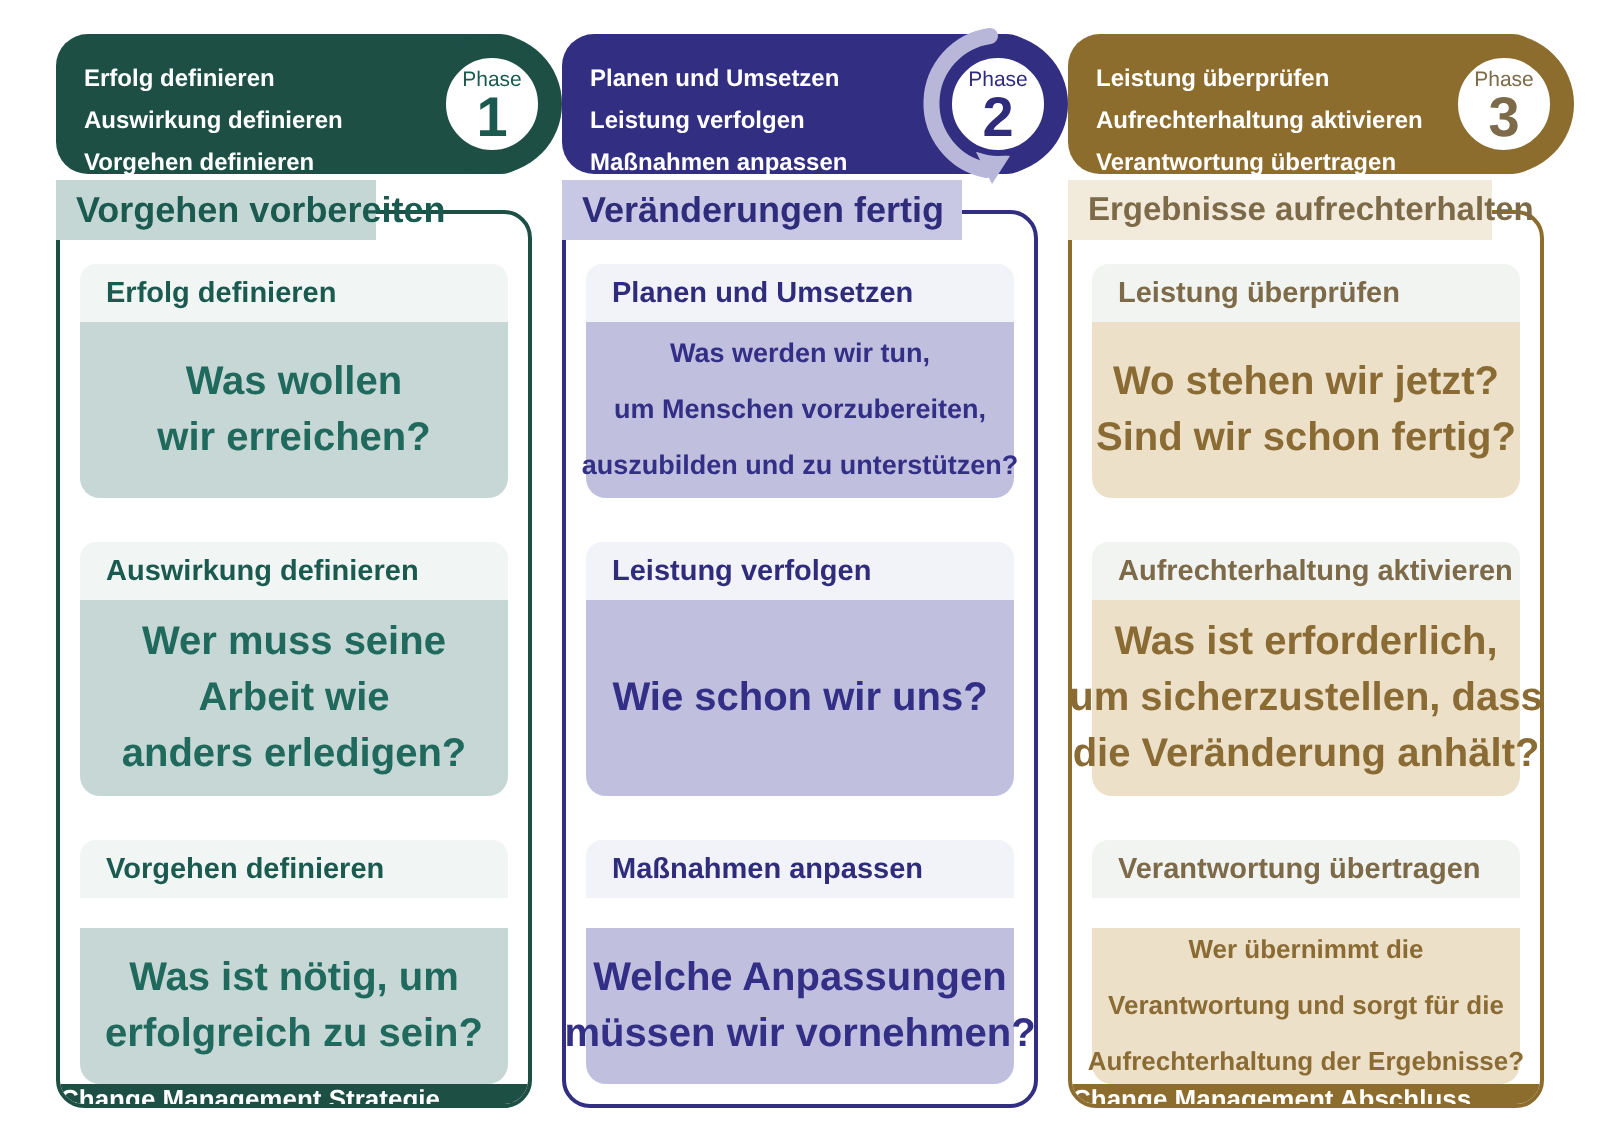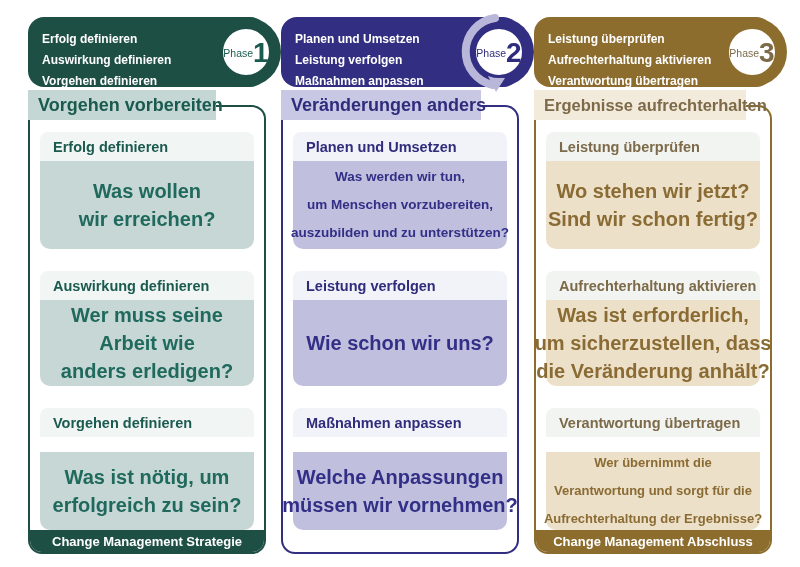--- a/index.html
+++ b/index.html
@@ -4,49 +4,49 @@
 <style>
   * { box-sizing: border-box; }
   body { margin: 0; background: #ffffff; font-family: "Liberation Sans", sans-serif; }
   .canvas { width: 800px; height: 567px; padding: 17px 28px 0; display: flex; justify-content: space-between; }
   .column { width: 238px; display: flex; flex-direction: column; position: relative; }
 
   
   .header { position: relative; background: var(--dark); border-radius: 16px; height: 70px; padding: 12px 58px 0 14px; z-index: 3; }
   .hline { display: block; color: #ffffff; font-size: 12px; font-weight: 700; line-height: 21px; white-space: nowrap; }
   .badge { position: absolute; right: -15px; top: 50%; transform: translateY(-50%); width: 70px; height: 70px; background: var(--dark); border-radius: 50%; display: flex; align-items: center; justify-content: center; }
-  .badge-circle { position: relative; z-index: 2; width: 52px; height: 52px; background: #ffffff; border: 3px solid var(--dark); border-radius: 50%; display: flex; flex-direction: row; align-items: center; justify-content: center; }
+  .badge-circle { position: relative; z-index: 2; width: 52px; height: 52px; background: #ffffff; border: 3px solid var(--dark); border-radius: 50%; display: flex; flex-direction: column; align-items: center; justify-content: center; }
   .phase-word { font-size: 10.5px; line-height: 11px; margin-top: 2px; color: var(--text); }
   .phase-num  { font-size: 28px; line-height: 25px; font-weight: 700; color: var(--text); }
   .swoosh { position: absolute; left: -9px; top: -9px; width: 88px; height: 88px; z-index: 1; }
 
   
   .title-bar { position: relative; z-index: 2; margin-top: 3px; height: 30px; background: var(--title-bg); display: flex; align-items: center; padding-left: 10px; }
   .title-text { font-size: 18px; font-weight: 700; color: var(--text); white-space: nowrap; }
-  .c1 .title-bar { width: 188px; }
+  .c1 .title-bar { width: 160px; }
   .c2 .title-bar { width: 200px; }
   .c3 .title-bar { width: 212px; }
   .c3 .title-text { font-size: 16.5px; }
 
   
   .panel { position: relative; z-index: 1; margin-top: -15px; height: 449px; border: 2px solid var(--dark); border-radius: 14px; background: #ffffff; display: flex; flex-direction: column; overflow: hidden; }
   .sections { padding: 25px 10px 0; display: flex; flex-direction: column; flex: 1 1 auto; }
   .section { margin-bottom: 22px; }
   .section:nth-child(3) { margin-bottom: 0; }
   .sec-header { height: 29px; background: var(--strip-bg); border-radius: 8px 8px 0 0; display: flex; align-items: center; padding-left: 13px; }
   .sec-header span { font-size: 14.5px; font-weight: 700; color: var(--text); white-space: nowrap; }
   .sec-box { background: var(--box-bg); border-radius: 0 0 10px 10px; display: flex; align-items: center; justify-content: center; }
   .section:nth-child(1) .sec-box { height: 88px; }
-  .section:nth-child(2) .sec-box { height: 86px; }
+  .section:nth-child(2) .sec-box { height: 98px; }
   .section:nth-child(3) .sec-box { height: 78px; margin-top: 15px; }
   .q { font-size: 20px; font-weight: 700; color: var(--qtext); text-align: center; line-height: 28px; white-space: pre; }
   .c2 .section:nth-child(1) .q { font-size: 13.5px; }
   .c3 .section:nth-child(3) .q { font-size: 13px; }
 
-  .footer { margin-top: auto; height: 33px; background: var(--dark); display: flex; align-items: center; justify-content: center; }
+  .footer { margin-top: auto; height: 33px; background: var(--dark); display: flex; align-items: center; justify-content: flex-start; }
   .footer span { color: #ffffff; font-size: 13px; font-weight: 700; white-space: nowrap; }
 </style>
 </head>
 <body>
 
 <div class="canvas">
 
   <div class="column c1" style="--dark: #1E4F45; --title-bg: #C4D7D4; --strip-bg: #F1F5F4; --box-bg: #C7D7D5; --text: #1A5A4F; --qtext: #1F695D;">
     <div class="header">
       <div>
@@ -113,21 +113,21 @@
           <path d="M 40 10 A 34 34 0 0 0 38 77" stroke="#B9B7D9" stroke-width="8" fill="none" stroke-linecap="round"></path>
           <path d="M 33 68 L 41 84 L 50 70 Z" fill="#B9B7D9"></path>
         </svg>
         <div class="badge-circle">
           <span class="phase-word">Phase</span>
           <span class="phase-num">2</span>
         </div>
       </div>
     </div>
     <div class="title-bar">
-      <span class="title-text">Veränderungen anders</span>
+      <span class="title-text">Veränderungen fertig</span>
     </div>
     <div class="panel">
       <div class="sections">
         <div class="section">
           <div class="sec-header">
               <span>Planen und Umsetzen</span>
             </div>
           <div class="sec-box">
               <span class="q">Was werden wir tun,
 um Menschen vorzubereiten,

